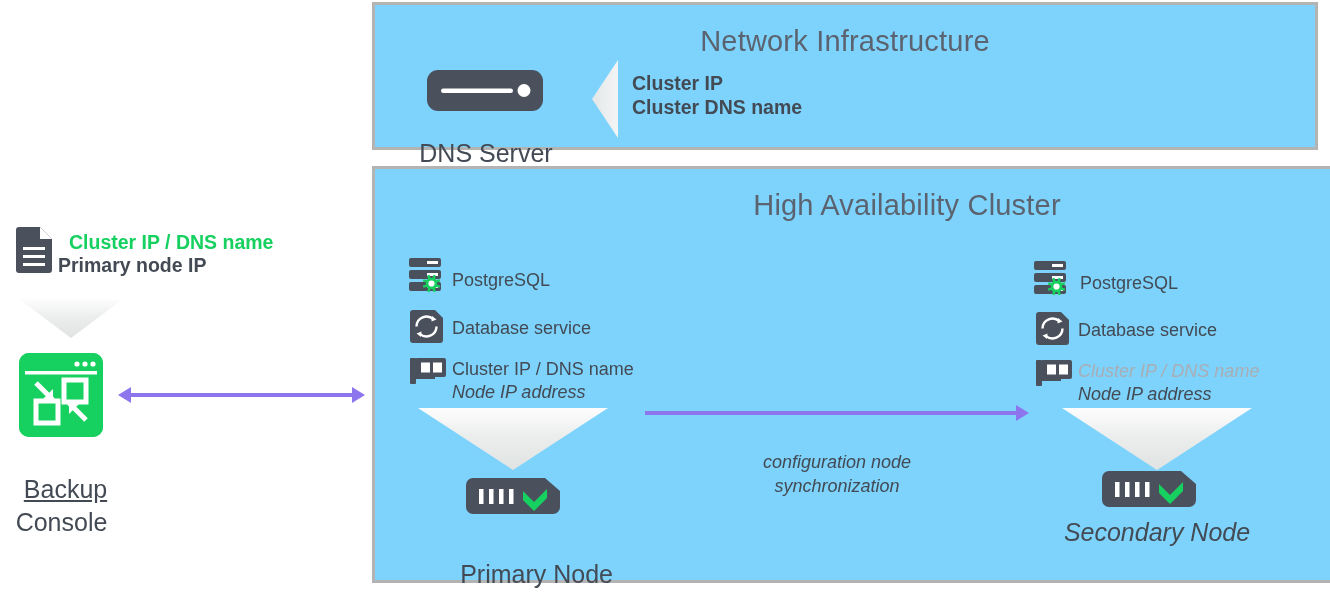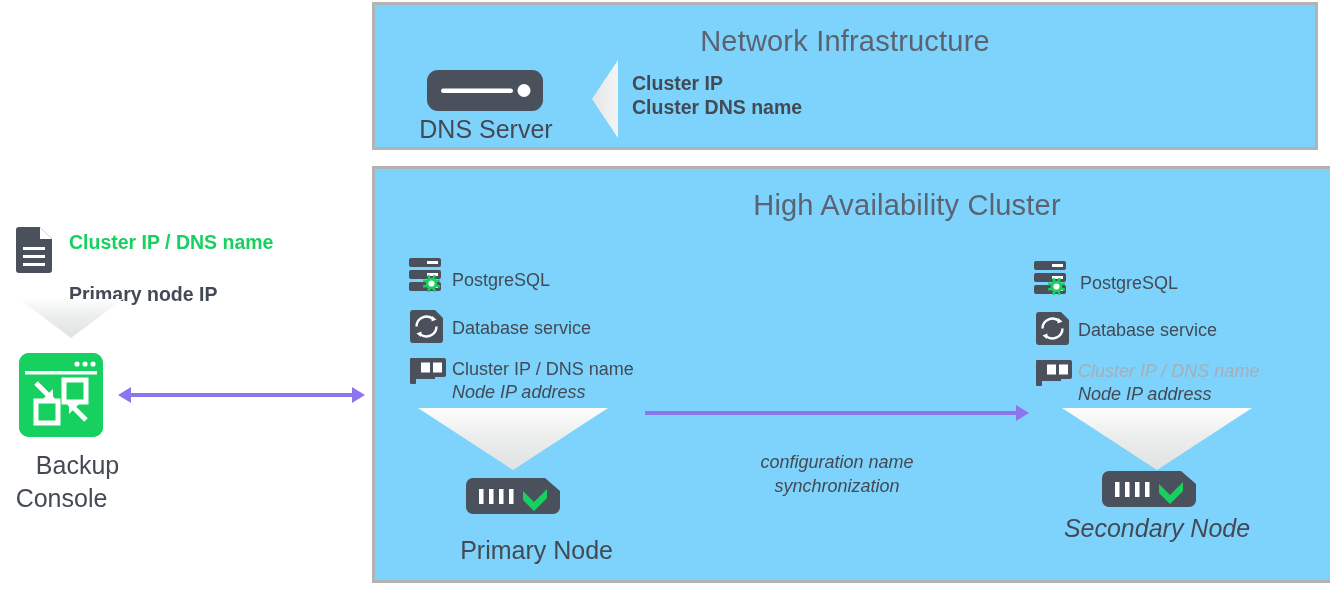--- a/index.html
+++ b/index.html
@@ -39,21 +39,21 @@
   #panel-network .panel-title { top: 20px; }
   #panel-cluster .panel-title { top: 20px; }
 
   
   .txt { position: absolute; white-space: nowrap; }
   .t-dark   { color: #434a54; }
   .t-grey   { color: #a9adb5; }
   .t-green  { color: #16d05f; }
   .t-19 { font-size: 19.5px; line-height: 26px; font-weight: bold; }
   .t-21 { font-size: 18px; line-height: 28px; }
-  .t-25 { font-size: 25px; line-height: 32px; }
+  .t-25 { font-size: 25px; line-height: 32px; margin-top: 24px; }
   .ital { font-style: italic; }
   .center { text-align: center; }
 
   
   .doc-icon { width: 36px; height: 46px; }
 
   
   .funnel {
     position: absolute;
     background: linear-gradient(to bottom, #fdfdfd 0%, #eceeed 45%, #dfe3e1 100%);
@@ -106,21 +106,21 @@
   <svg class="doc-icon" viewBox="0 0 36 46" xmlns="http://www.w3.org/2000/svg">
     <path d="M0 3 a3 3 0 0 1 3 -3 h21 l12 12 v31 a3 3 0 0 1 -3 3 h-30 a3 3 0 0 1 -3 -3 z" fill="#4a515c"></path>
     <path d="M24 0 l12 12 h-12 z" fill="#ffffff"></path>
     <rect x="7" y="20" width="22" height="3" fill="#ffffff"></rect>
     <rect x="7" y="28" width="22" height="3" fill="#ffffff"></rect>
     <rect x="7" y="36" width="22" height="3" fill="#ffffff"></rect>
   </svg>
 </div>
 
 <div class="txt t-19 t-green" style="left:69px; top:229px; font-weight:600;">Cluster IP / DNS name</div>
-<div class="txt t-19 t-dark" style="left:69px; top:252px;margin-top:29px;">Primary node IP</div>
+<div class="txt t-19 t-dark" style="left:58px; top:252px;">Primary node IP</div>
 
 <div class="funnel" style="left:19px; top:299px; width:104px; height:39px;"></div>
 
 <div class="console-icon" style="left:19px; top:353px;">
   <svg width="84" height="84" viewBox="0 0 84 84" xmlns="http://www.w3.org/2000/svg">
     <rect x="0" y="0" width="84" height="84" rx="10" fill="#16d05f"></rect>
     <rect x="6" y="18" width="72" height="3.5" fill="#ffffff"></rect>
     <circle cx="58" cy="11" r="2.6" fill="#ffffff"></circle>
     <circle cx="66" cy="11" r="2.6" fill="#ffffff"></circle>
     <circle cx="74" cy="11" r="2.6" fill="#ffffff"></circle>
@@ -129,21 +129,21 @@
       <path d="M17 30 L34 47"></path>
       <path d="M67 67 L50 50"></path>
       <rect x="45" y="27" width="22" height="22"></rect>
       <rect x="17" y="48" width="22" height="22"></rect>
     </g>
     <path d="M34 36 L34 49 L21 49 Z" fill="#ffffff"></path>
     <path d="M50 61 L50 48 L63 48 Z" fill="#ffffff"></path>
   </svg>
 </div>
 
-<div class="txt t-25 t-dark center" style="left:16px; top:449px; width:123px;">Backup</div>
+<div class="txt t-25 t-dark center" style="left:4px; top:449px; width:123px;text-decoration:underline;">Backup</div>
 <div class="txt t-25 t-dark center" style="left:0px; top:482px; width:123px;">Console</div>
 
 <div>
   <div class="arrow-line" style="left:129px; top:393px; width:224px;"></div>
   <div class="arrow-head left" style="left:118px; top:387px;"></div>
   <div class="arrow-head right" style="left:352px; top:387px;"></div>
 </div>
 
 <div class="panel" id="panel-network">
   <div class="panel-title">Network Infrastructure</div>
@@ -219,21 +219,21 @@
     <rect x="43" y="11" width="4.5" height="15" fill="#ffffff"></rect>
     <path d="M57 13 l11 11 l13 -13 l0 9 l-13 13 l-11 -11 z" fill="#16d05f"></path>
   </svg>
 </div>
 <div class="txt t-25 t-dark center" style="left:413px; top:534px; width:200px;text-align:right;">Primary Node</div>
 
 <div>
   <div class="arrow-line" style="left:645px; top:411px; width:372px;"></div>
   <div class="arrow-head right" style="left:1016px; top:405px;"></div>
 </div>
-<div class="txt t-21 t-dark ital center" style="left:687px; top:448px; width:300px;">configuration name</div>
+<div class="txt t-21 t-dark ital center" style="left:687px; top:448px; width:300px;">configuration node</div>
 <div class="txt t-21 t-dark ital center" style="left:687px; top:472px; width:300px;">synchronization</div>
 
 <div class="row-icon" style="left:1034px; top:261px;">
   <svg width="40" height="42" viewBox="0 0 40 42" xmlns="http://www.w3.org/2000/svg">
     <rect x="0" y="0" width="32" height="9" rx="2" fill="#4a515c"></rect>
     <rect x="0" y="12" width="32" height="9" rx="2" fill="#4a515c"></rect>
     <rect x="0" y="24" width="32" height="9" rx="2" fill="#4a515c"></rect>
     <rect x="18" y="3" width="11" height="3" fill="#ffffff"></rect>
     <rect x="18" y="15" width="11" height="3" fill="#ffffff"></rect>
     <rect x="18" y="27" width="11" height="3" fill="#ffffff"></rect>
@@ -275,13 +275,13 @@
 <div class="abs" style="left:1102px; top:471px;">
   <svg width="94" height="36" viewBox="0 0 94 36" xmlns="http://www.w3.org/2000/svg">
     <path d="M0 7 a7 7 0 0 1 7 -7 h72 l15 13 v16 a7 7 0 0 1 -7 7 h-80 a7 7 0 0 1 -7 -7 z" fill="#4a515c"></path>
     <rect x="13" y="11" width="4.5" height="15" fill="#ffffff"></rect>
     <rect x="23" y="11" width="4.5" height="15" fill="#ffffff"></rect>
     <rect x="33" y="11" width="4.5" height="15" fill="#ffffff"></rect>
     <rect x="43" y="11" width="4.5" height="15" fill="#ffffff"></rect>
     <path d="M57 13 l11 11 l13 -13 l0 9 l-13 13 l-11 -11 z" fill="#16d05f"></path>
   </svg>
 </div>
-<div class="txt t-25 t-dark ital center" style="left:1047px; top:512px; width:220px;">Secondary Node</div>
+<div class="txt t-25 t-dark ital center" style="left:1047px; top:492px; width:220px;">Secondary Node</div>
 
 </body></html>

